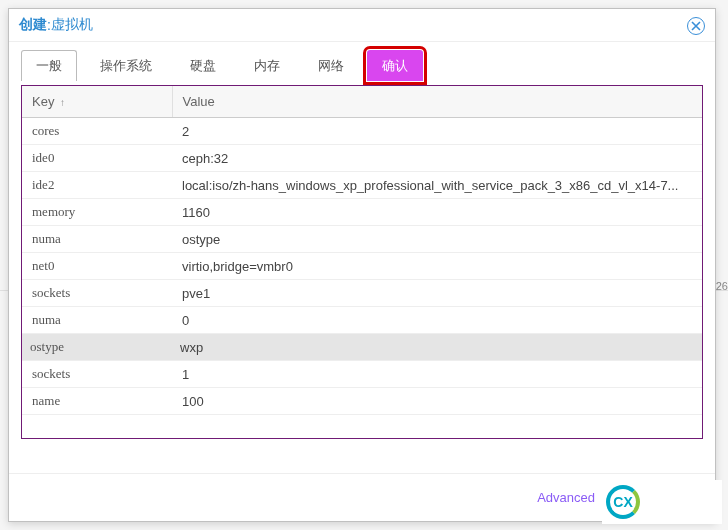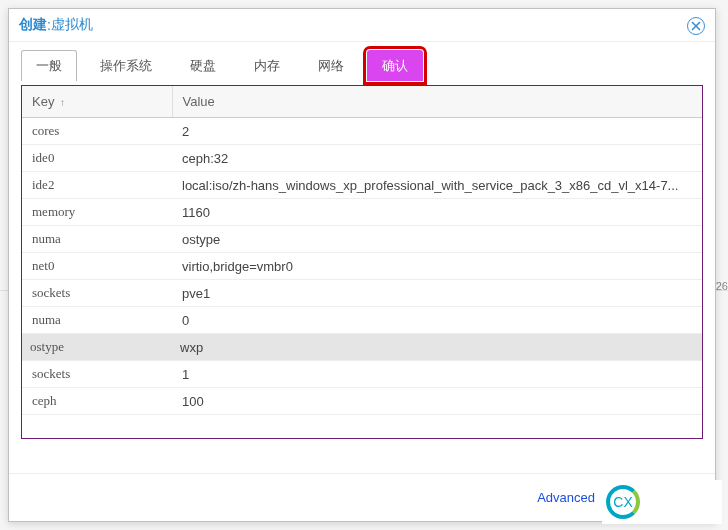--- a/index.html
+++ b/index.html
@@ -114,21 +114,21 @@
   }
   tbody td.key-col { color: #555; font-family: Liberation Serif, serif; }
   tbody tr.row-selected td { background: #e5e5e5; padding-left: 8px; }
   .dialog-footer {
     height: 48px;
     display: flex;
     align-items: center;
     justify-content: flex-end;
     padding: 0 12px;
     gap: 8px;
-    color: #1d4ed8;
+    color: #8b5cf6;
     border-top: 1px solid #eee;
     margin-top: 34px;
   }
   .adv-check {
     width: 16px; height: 16px;
     border: 1px solid #999;
     display: inline-block;
     background: #fff;
     cursor: pointer;
   }
@@ -160,21 +160,21 @@
     z-index: 10;
   }
   .watermark .logo-ring {
     width: 34px; height: 34px;
     border: 4px solid #00a7c4;
     border-right-color: #8dc63f;
     border-radius: 50%;
     display: flex;
     align-items: center;
     justify-content: center;
-    font-weight: normal;
+    font-weight: bold;
     color: #00a7c4;
     font-size: 14px;
     position: relative;
   }
   .watermark .logo-text { line-height: 1.2; white-space: nowrap; letter-spacing: 1px;}
   .watermark .logo-text .sub { display:block; font-size: 7px; color:#888; letter-spacing: 0.5px;}
 </style>
 </head>
 <body>
 
@@ -249,21 +249,21 @@
           </tr>
           <tr class="row-selected">
             <td class="key-col">ostype</td>
             <td>wxp</td>
           </tr>
           <tr>
             <td class="key-col">sockets</td>
             <td>1</td>
           </tr>
           <tr>
-            <td class="key-col">ceph</td>
+            <td class="key-col">name</td>
             <td>100</td>
           </tr>
         </tbody>
     </table>
   </div>
 
   <div class="dialog-footer">
     <span>Advanced</span>
     <span class="adv-check"></span>
     <span class="footer-btn back"></span>

